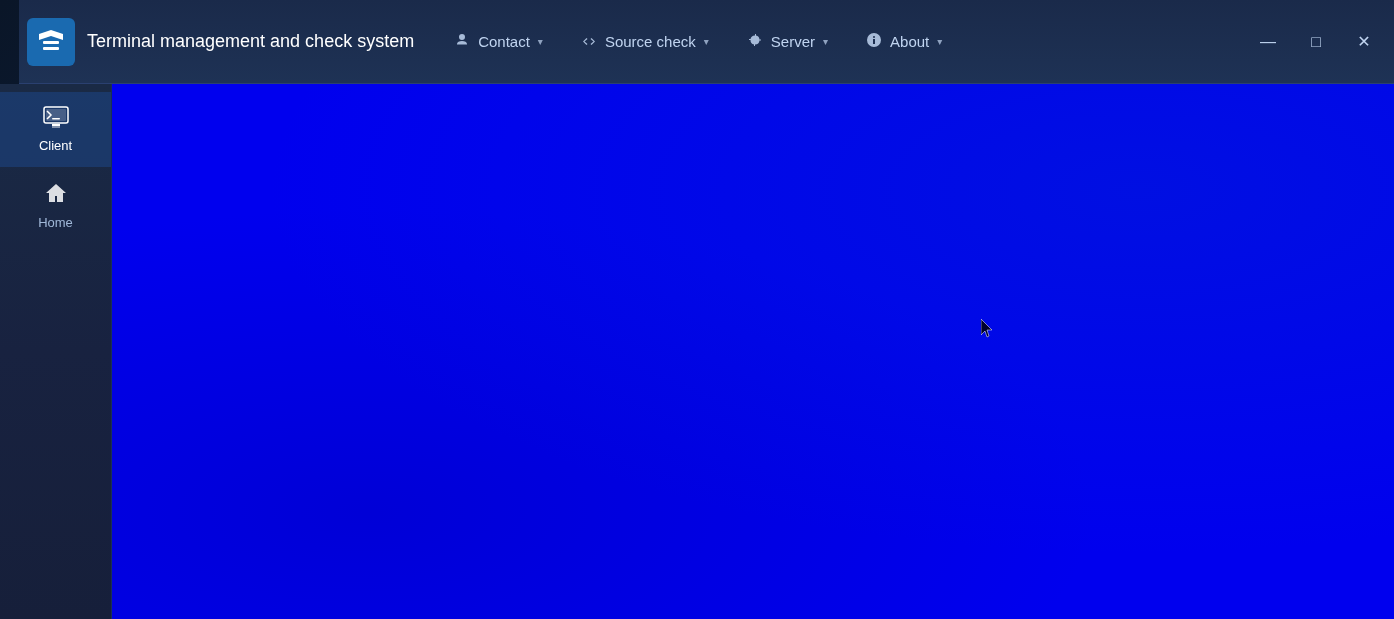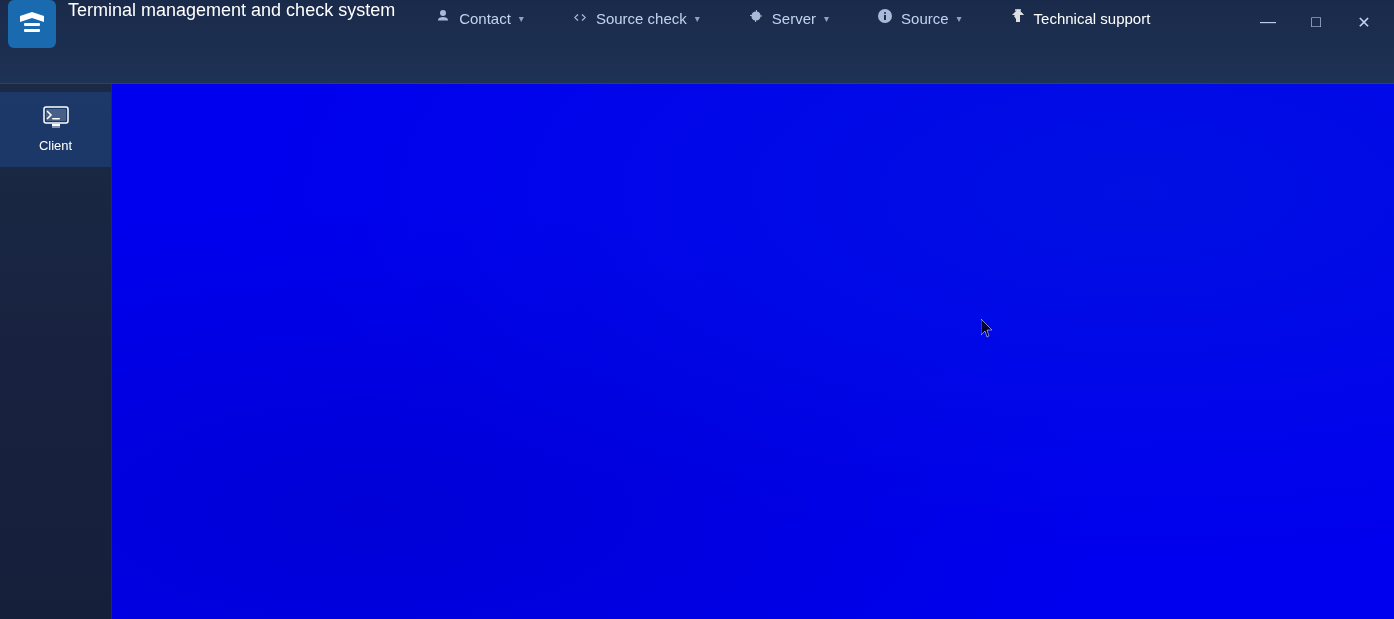--- a/index.html
+++ b/index.html
@@ -16,24 +16,25 @@
       overflow: hidden;
       display: flex;
       flex-direction: column;
     }
 
     
     .titlebar {
       height: 84px;
       background: linear-gradient(180deg, #1a2a4a 0%, #1e3255 100%);
       display: flex;
-      align-items: flex-start;
+      align-items: center;
       padding: 0 8px;
       border-bottom: 1px solid #2a4070;
       flex-shrink: 0;
+      margin-left: 19px;
     }
 
     .app-logo {
       width: 48px;
       height: 48px;
       background: #1a6ab0;
       border-radius: 6px;
       display: flex;
       align-items: center;
       justify-content: center;
@@ -50,21 +51,21 @@
       color: #ffffff;
       font-size: 18px;
       font-weight: 500;
       margin-right: 24px;
       flex-shrink: 0;
     }
 
     .nav-menu {
       display: flex;
       align-items: center;
-      gap: 16px;
+      gap: 6px;
       flex: 1;
     }
 
     .nav-item {
       display: flex;
       align-items: center;
       gap: 8px;
       padding: 8px 16px;
       color: #c0d4f0;
       font-size: 15px;
@@ -228,34 +229,24 @@
       <span>Server</span>
       <span class="chevron">▾</span>
     </div>
 
     <div class="nav-item">
       <span class="nav-icon">
         <svg width="16" height="16" viewBox="0 0 16 16" fill="currentColor">
           <path d="M8 1a7 7 0 1 0 0 14A7 7 0 0 0 8 1zm0 3a1 1 0 1 1 0 2 1 1 0 0 1 0-2zm0 3h1v5H7V7z"></path>
         </svg>
       </span>
-      <span>Source</span>
-      <span class="chevron">▾</span>
-    </div>
-
-    <div class="nav-item technical-support">
-      <span class="nav-icon">
-        <svg width="16" height="16" viewBox="0 0 16 16" fill="currentColor">
-          <path d="M4 8 L8 4 L12 8 L8 4 L8 14 M6 6 L10 6"></path>
-          <path d="M8 2 L12 6 L8 6 L8 14 M5 2 L11 2" stroke="currentColor" stroke-width="1.5" fill="none"></path>
-          <path d="M8 1L14 7H10V14H6V7H2L8 1z"></path>
-        </svg>
-      </span>
-      <span>Technical support</span>
-    </div>
+      <span>About</span>
+      <span class="chevron">▾</span>
+    </div>
+
   </nav>
 
   <div class="window-controls">
     <div class="win-btn">
       <span>—</span>
     </div>
     <div class="win-btn">
       <span>□</span>
     </div>
     <div class="win-btn close">
@@ -275,20 +266,28 @@
           <rect x="3" y="3" width="20" height="12" rx="1" fill="rgba(255,255,255,0.2)"></rect>
           <path d="M4 5 L8 9 L4 13" stroke="white" stroke-width="1.5" fill="none"></path>
           <rect x="9" y="12" width="8" height="1.5" fill="white" rx="0.75"></rect>
           <path d="M9 19 L17 19" stroke="white" stroke-width="2"></path>
           <path d="M9 21 L17 21" stroke="white" stroke-width="1.5" opacity="0.6"></path>
         </svg>
       </span>
       <span class="sidebar-label">Client</span>
     </div>
 
+    <div class="sidebar-item">
+      <span class="sidebar-icon">
+        <svg width="24" height="24" viewBox="0 0 24 24" fill="white" opacity="0.85">
+          <path d="M12 3L2 12h3v9h6v-6h2v6h6v-9h3L12 3z"></path>
+        </svg>
+      </span>
+      <span class="sidebar-label">Home</span>
+    </div>
 
 
   </div>
 
   <div class="content-area">
 
     <div class="cursor-indicator">
       <svg width="14" height="20" viewBox="0 0 14 20" fill="white">
         <path d="M0 0 L0 16 L4 12 L6 18 L8 17 L6 11 L11 11 Z" fill="rgba(0,0,0,0.8)" stroke="white" stroke-width="0.5"></path>
       </svg>

